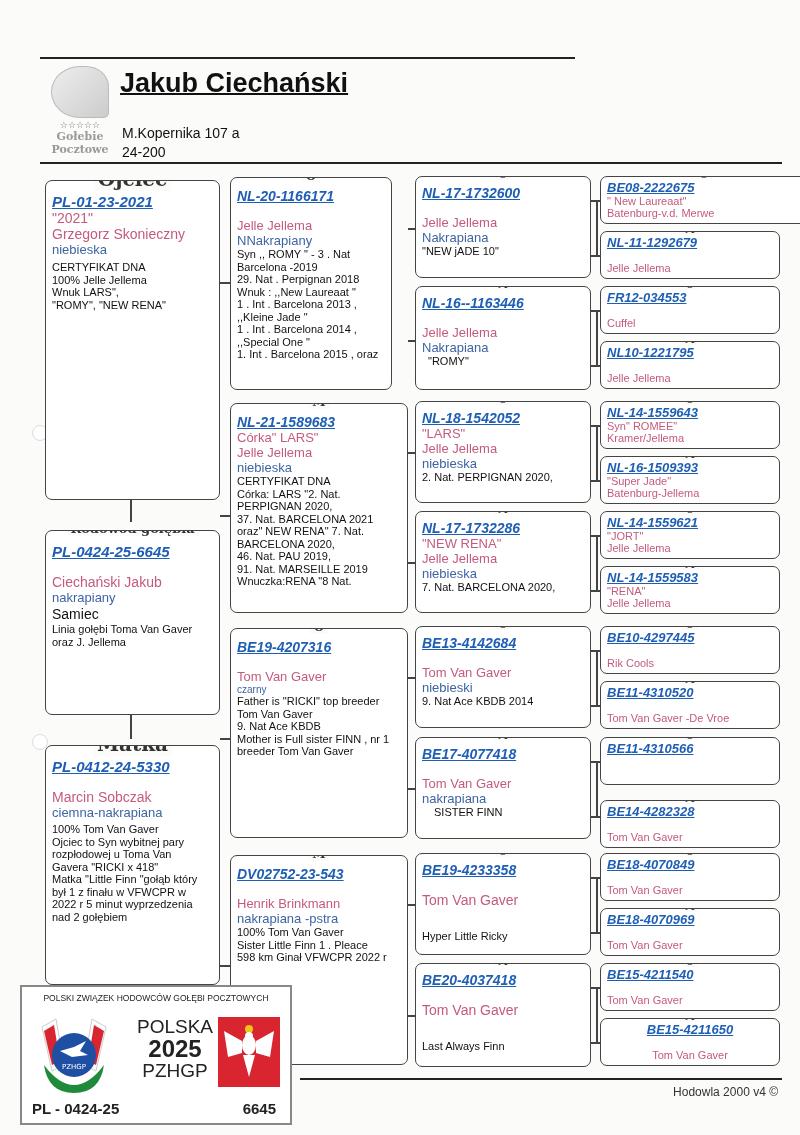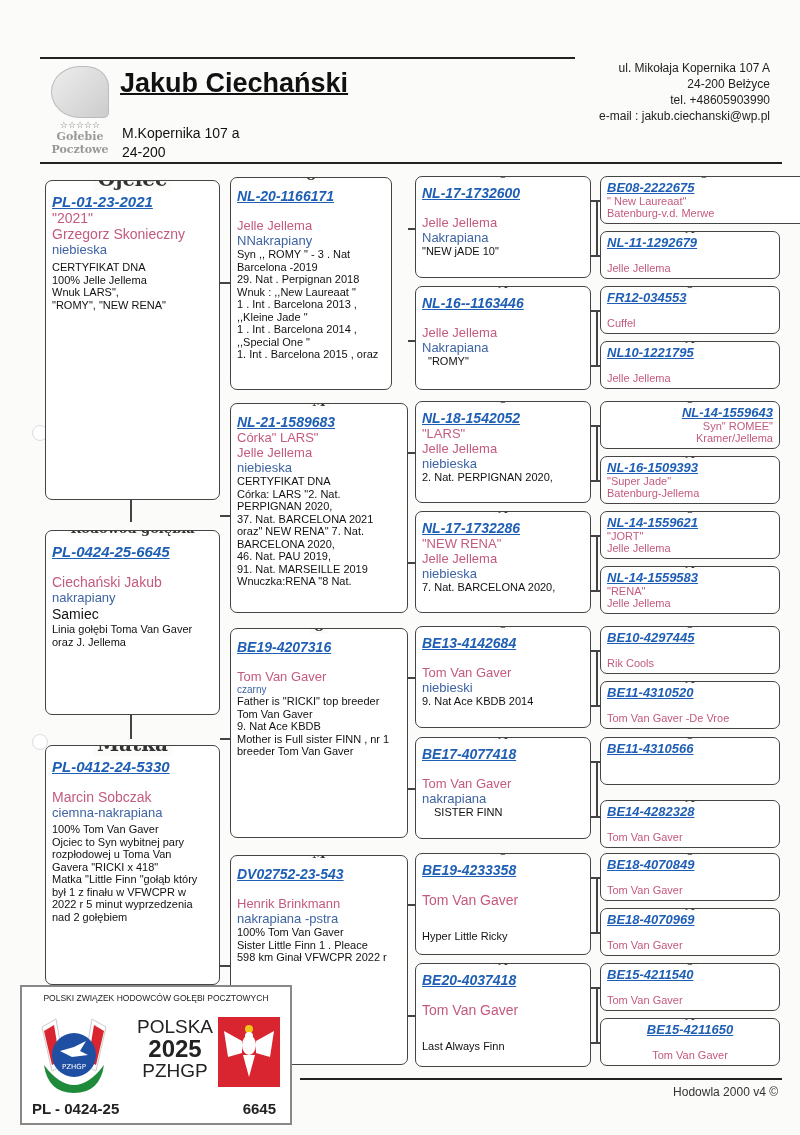--- a/index.html
+++ b/index.html
@@ -52,26 +52,20 @@
     <div class="stars">☆☆☆☆☆</div>
     <div class="l1">Gołebie</div>
     <div class="l2">Pocztowe</div>
   </div>
 
   <div class="title">Jakub Ciechański</div>
   <div class="addr-left">
     <div>M.Kopernika 107 a</div>
     <div>24-200</div>
   </div>
-  <div class="addr-right">
-    <div>ul. Mikołaja Kopernika 107 A</div>
-    <div>24-200 Bełżyce</div>
-    <div>tel. +48605903990</div>
-    <div>e-mail : jakub.ciechanski@wp.pl</div>
-  </div>
 
   <div class="hr" style="left:40px; top:162px; width:742px;"></div>
 
   <div class="line" style="left:130px; top:500px; width:2px; height:22px;"></div>
   <div class="line" style="left:130px; top:715px; width:2px; height:24px;"></div>
   <div class="dot" style="left:32px; top:425px;"></div>
   <div class="dot" style="left:32px; top:734px;"></div>
 
   <div class="card" style="left:45px; top:180px; width:175px; height:320px; padding-top:12px;">
     <span class="legend big">Ojciec</span>
@@ -251,21 +245,21 @@
       <span class="ring r-sm">FR12-034553</span>
       <span class="pink" style="font-size:11px; line-height:12px; min-height:12px;"></span>
       <span class="pink" style="font-size:11px; line-height:12px;">Cuffel</span>
       </div>
       <div class="card" style="left: 600px; top: 341px; width: 180px; height: 48px; padding: 3px 6px;">
       <span class="legend xs">M</span>
       <span class="ring r-sm">NL10-1221795</span>
       <span class="pink" style="font-size:11px; line-height:12px; min-height:12px;"></span>
       <span class="pink" style="font-size:11px; line-height:12px;">Jelle Jellema</span>
       </div>
-      <div class="card" style="left: 600px; top: 401px; width: 180px; height: 48px; padding: 3px 6px; text-align: right;">
+      <div class="card" style="left: 600px; top: 401px; width: 180px; height: 48px; padding: 3px 6px;">
       <span class="legend xs">O</span>
       <span class="ring r-sm">NL-14-1559643</span>
       <span class="pink" style="font-size:11px; line-height:12px; min-height:12px;">Syn" ROMEE"</span>
       <span class="pink" style="font-size:11px; line-height:12px;">Kramer/Jellema</span>
       </div>
       <div class="card" style="left: 600px; top: 456px; width: 180px; height: 48px; padding: 3px 6px;">
       <span class="legend xs">M</span>
       <span class="ring r-sm">NL-16-1509393</span>
       <span class="pink" style="font-size:11px; line-height:12px; min-height:12px;">"Super Jade"</span>
       <span class="pink" style="font-size:11px; line-height:12px;">Batenburg-Jellema</span>

